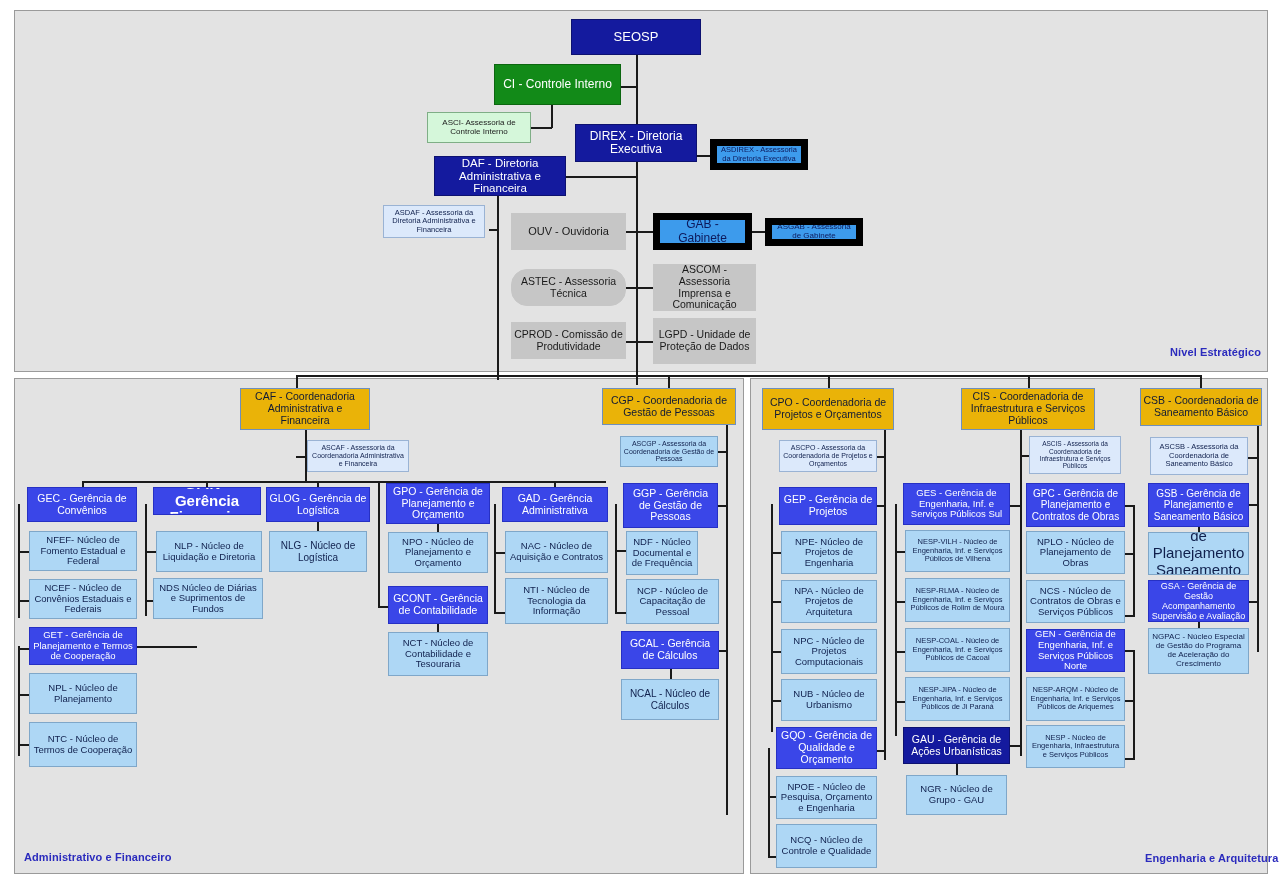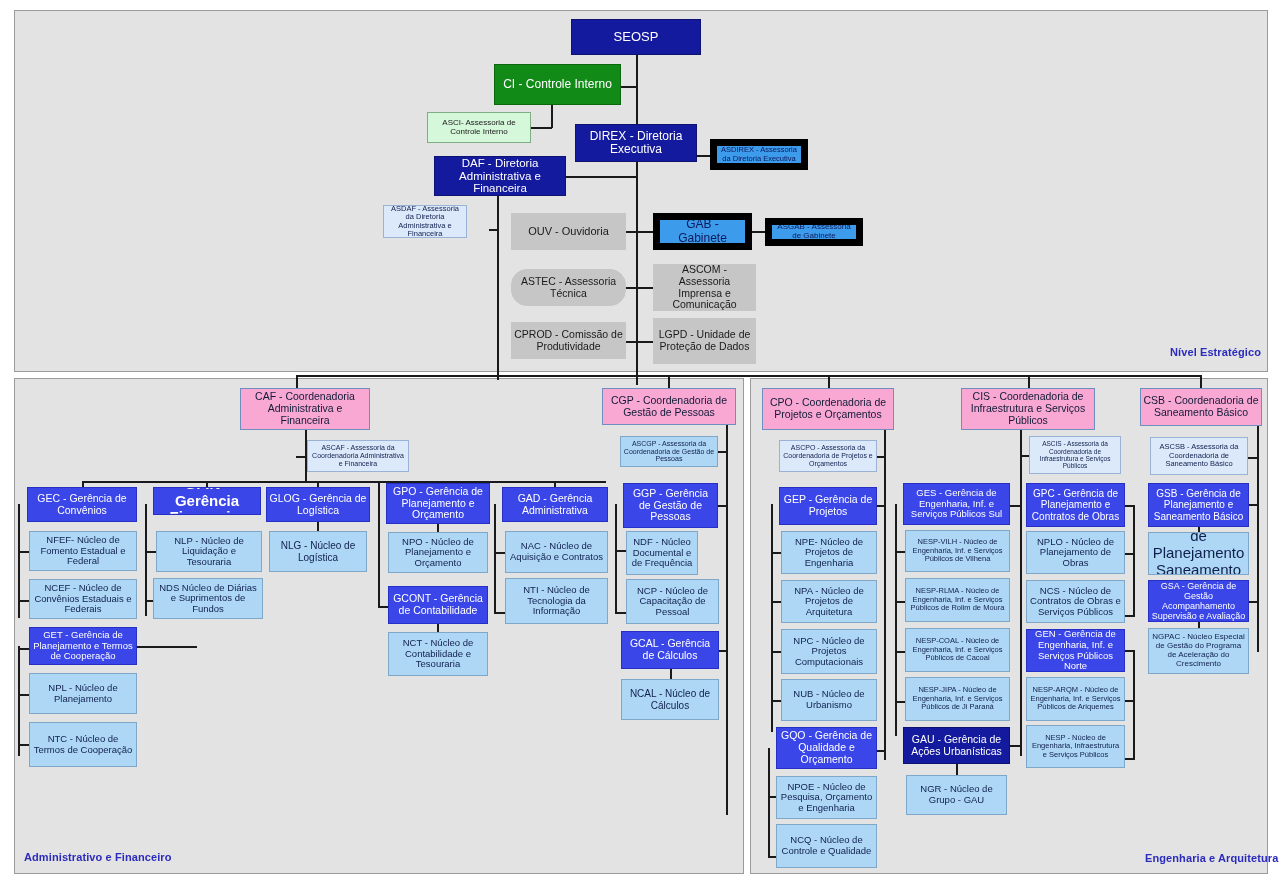--- a/index.html
+++ b/index.html
@@ -23,21 +23,21 @@
   }
   .node span{display:block;width:100%;}
 
   
   .c-navy    {background:#141a9e;color:#ffffff;border:1px solid #0d1170;}
   .c-green   {background:#128a18;color:#ffffff;border:1px solid #0c6610;align-items:center;}
   .c-mint    {background:#d5f7da;color:#1a1a1a;border:1px solid #7fae86;}
   .c-skyblue {background:#3d9bec;color:#0d1a5c;border:7px solid #000000;}
   .c-grey    {background:#c6c6c6;color:#1a1a1a;border:1px solid #c6c6c6;}
   .c-palelav {background:#dce9fb;color:#10204d;border:1px solid #9ab3d4;}
-  .c-steel   {background:#f9a8d4;color:#101a36;border:1px solid #6e8fbd;}
+  .c-steel   {background:#eab308;color:#101a36;border:1px solid #6e8fbd;}
   .c-royal   {background:#3a46e8;color:#ffffff;border:1px solid #2630c4;}
   .c-lightbl {background:#aed7f5;color:#10204d;border:1px solid #7fa7c9;}
 
   .zone-label{
     position:absolute;color:#2b2bbd;font-weight:bold;font-size:11px;
     letter-spacing:.1px;
   }
 </style>
 </head>
 <body>
@@ -96,21 +96,21 @@
     </div>
 
   <div class="node c-skyblue" style="left:710px;top:139px;width:98px;height:31px;font-size:7.5px;">
     <span>ASDIREX - Assessoria da Diretoria Executiva</span>
     </div>
 
   <div class="node c-navy" style="left:434px;top:156px;width:132px;height:40px;font-size:11.5px;">
     <span>DAF - Diretoria Administrativa e Financeira</span>
     </div>
 
-  <div class="node c-palelav" style="left:383px;top:205px;width:84px;height:33px;font-size:7.5px;">
+  <div class="node c-palelav" style="left:383px;top:205px;width:102px;height:33px;font-size:7.5px;">
     <span>ASDAF - Assessoria da Diretoria Administrativa e Financeira</span>
     </div>
 
   <div class="node c-grey" style="left:511px;top:213px;width:115px;height:37px;font-size:11px;">
     <span>OUV - Ouvidoria</span>
     </div>
 
   <div class="node c-skyblue" style="left:653px;top:213px;width:99px;height:37px;font-size:12px;">
     <span>GAB - Gabinete</span>
     </div>
@@ -182,21 +182,21 @@
     <span>NTC - Núcleo de Termos de Cooperação</span>
     </div>
 
   <div class="node c-royal" style="left:153px;top:487px;width:108px;height:28px;font-size:15px;font-weight:bold;">
     <span>GFIN - Gerência Financeira</span>
     </div>
   <div class="line v" style="left:145px;top:504px;height:112px;"></div>
   <div class="line h" style="left:145px;top:551px;width:11px;"></div>
   <div class="line h" style="left:145px;top:600px;width:11px;"></div>
   <div class="node c-lightbl" style="left:156px;top:531px;width:106px;height:41px;font-size:9.5px;">
-    <span>NLP - Núcleo de Liquidação e Tesouraria</span>
+    <span>NLP - Núcleo de Liquidação e Diretoria</span>
     </div>
   <div class="node c-lightbl" style="left:153px;top:578px;width:110px;height:41px;font-size:9.5px;">
     <span>NDS Núcleo de Diárias e Suprimentos de Fundos</span>
     </div>
 
   <div class="node c-royal" style="left:266px;top:487px;width:104px;height:35px;font-size:10.5px;">
     <span>GLOG - Gerência de Logística</span>
     </div>
   <div class="line v" style="left:317px;top:522px;height:10px;"></div>
   <div class="node c-lightbl" style="left:269px;top:531px;width:98px;height:41px;font-size:10px;">

